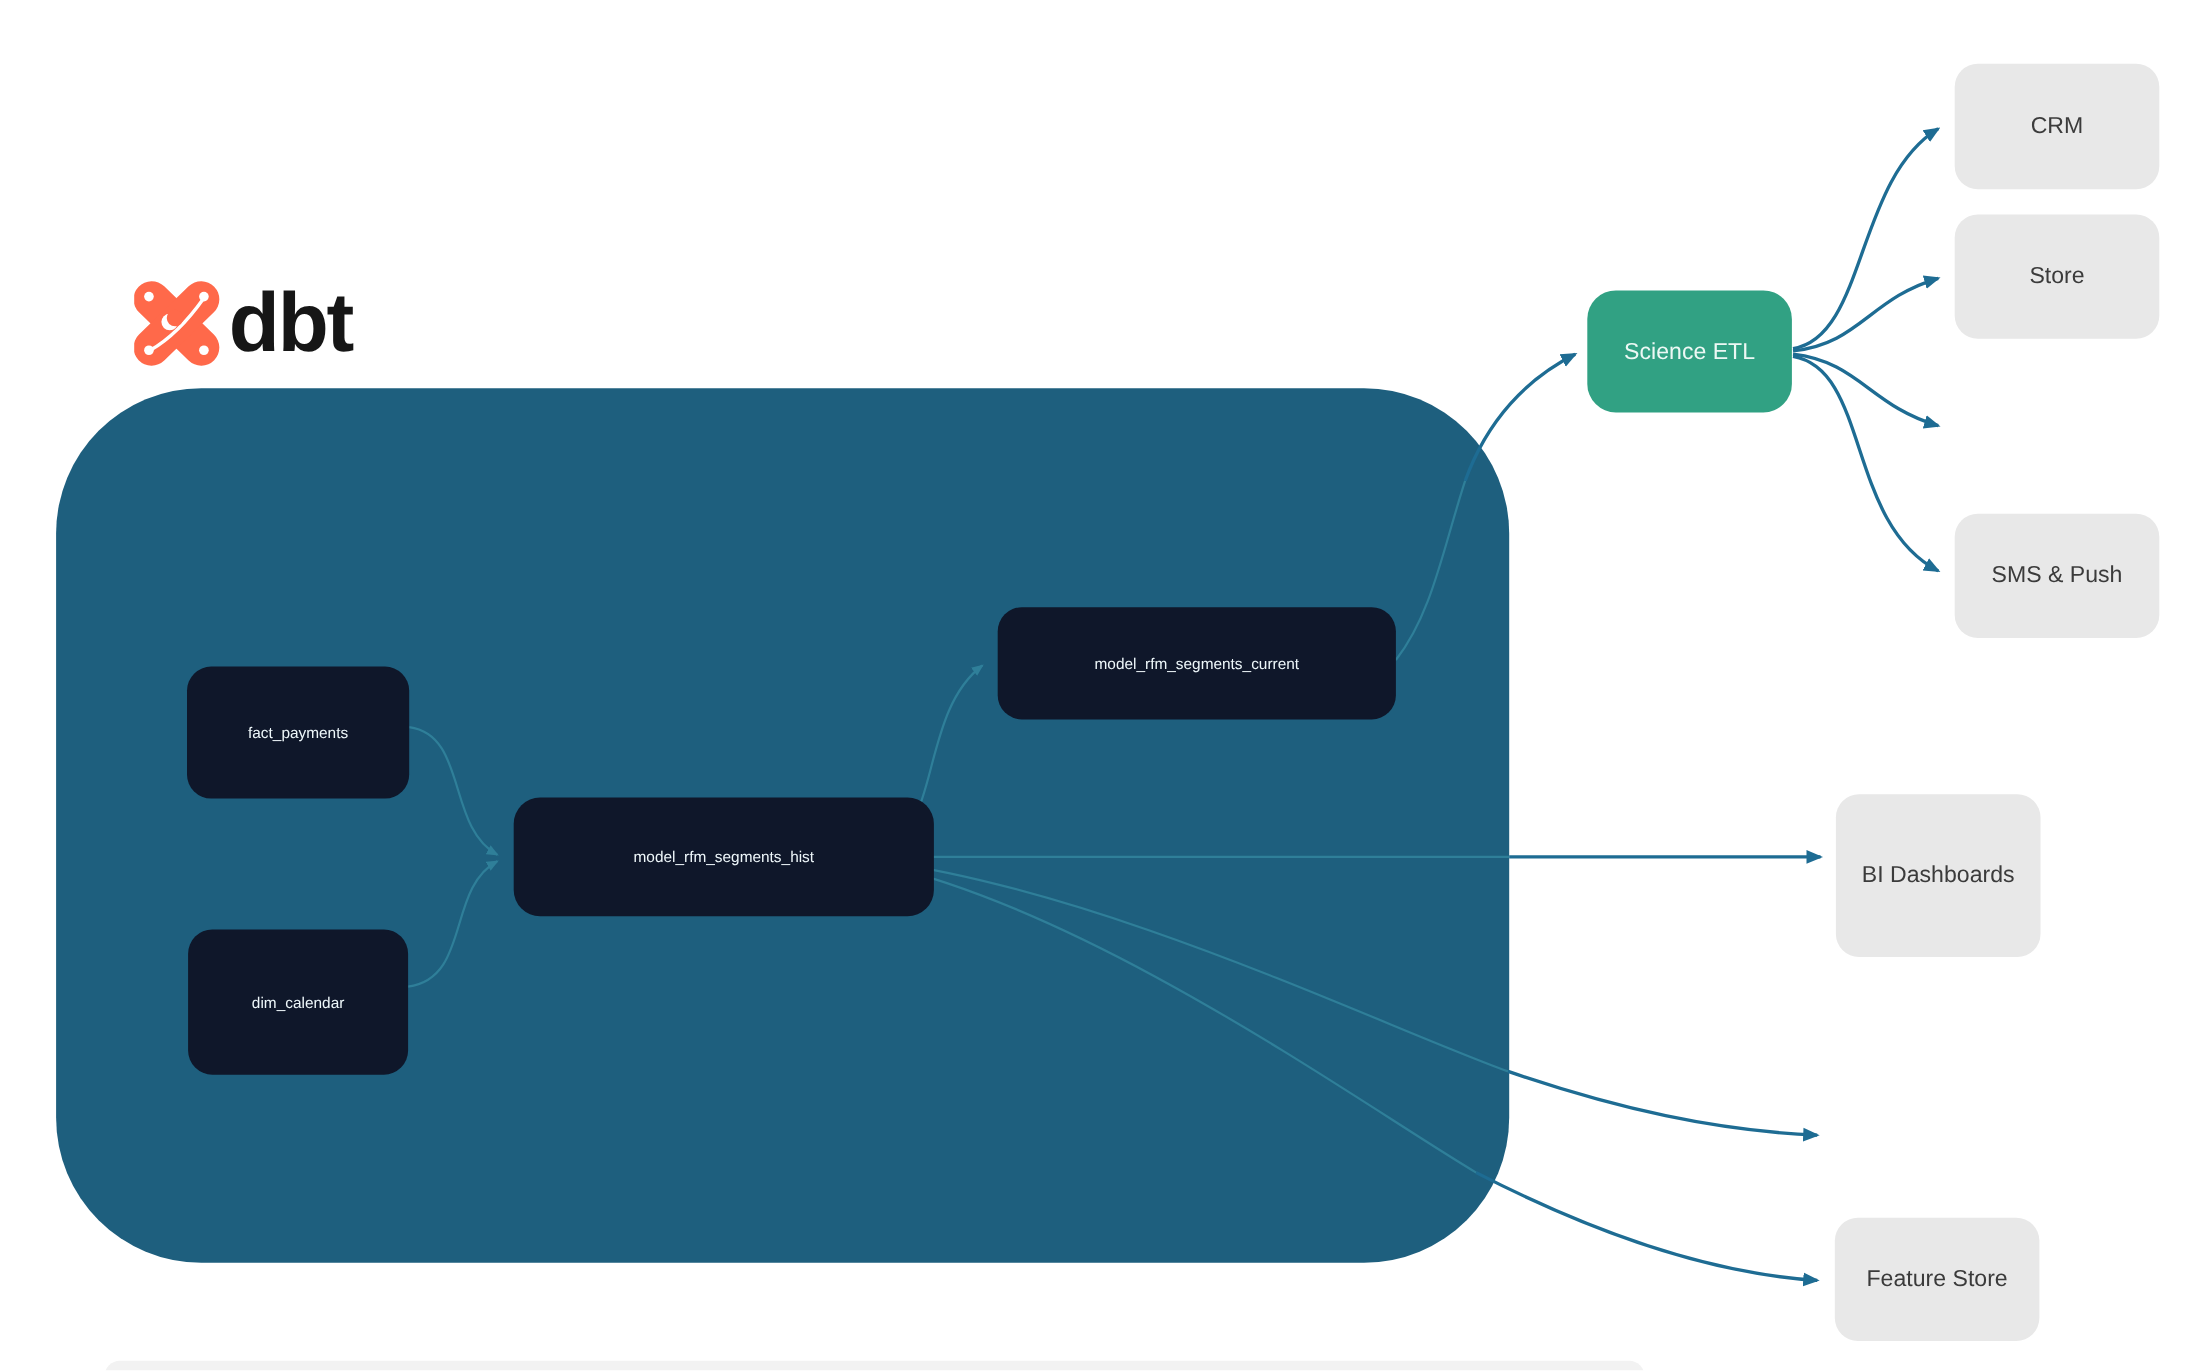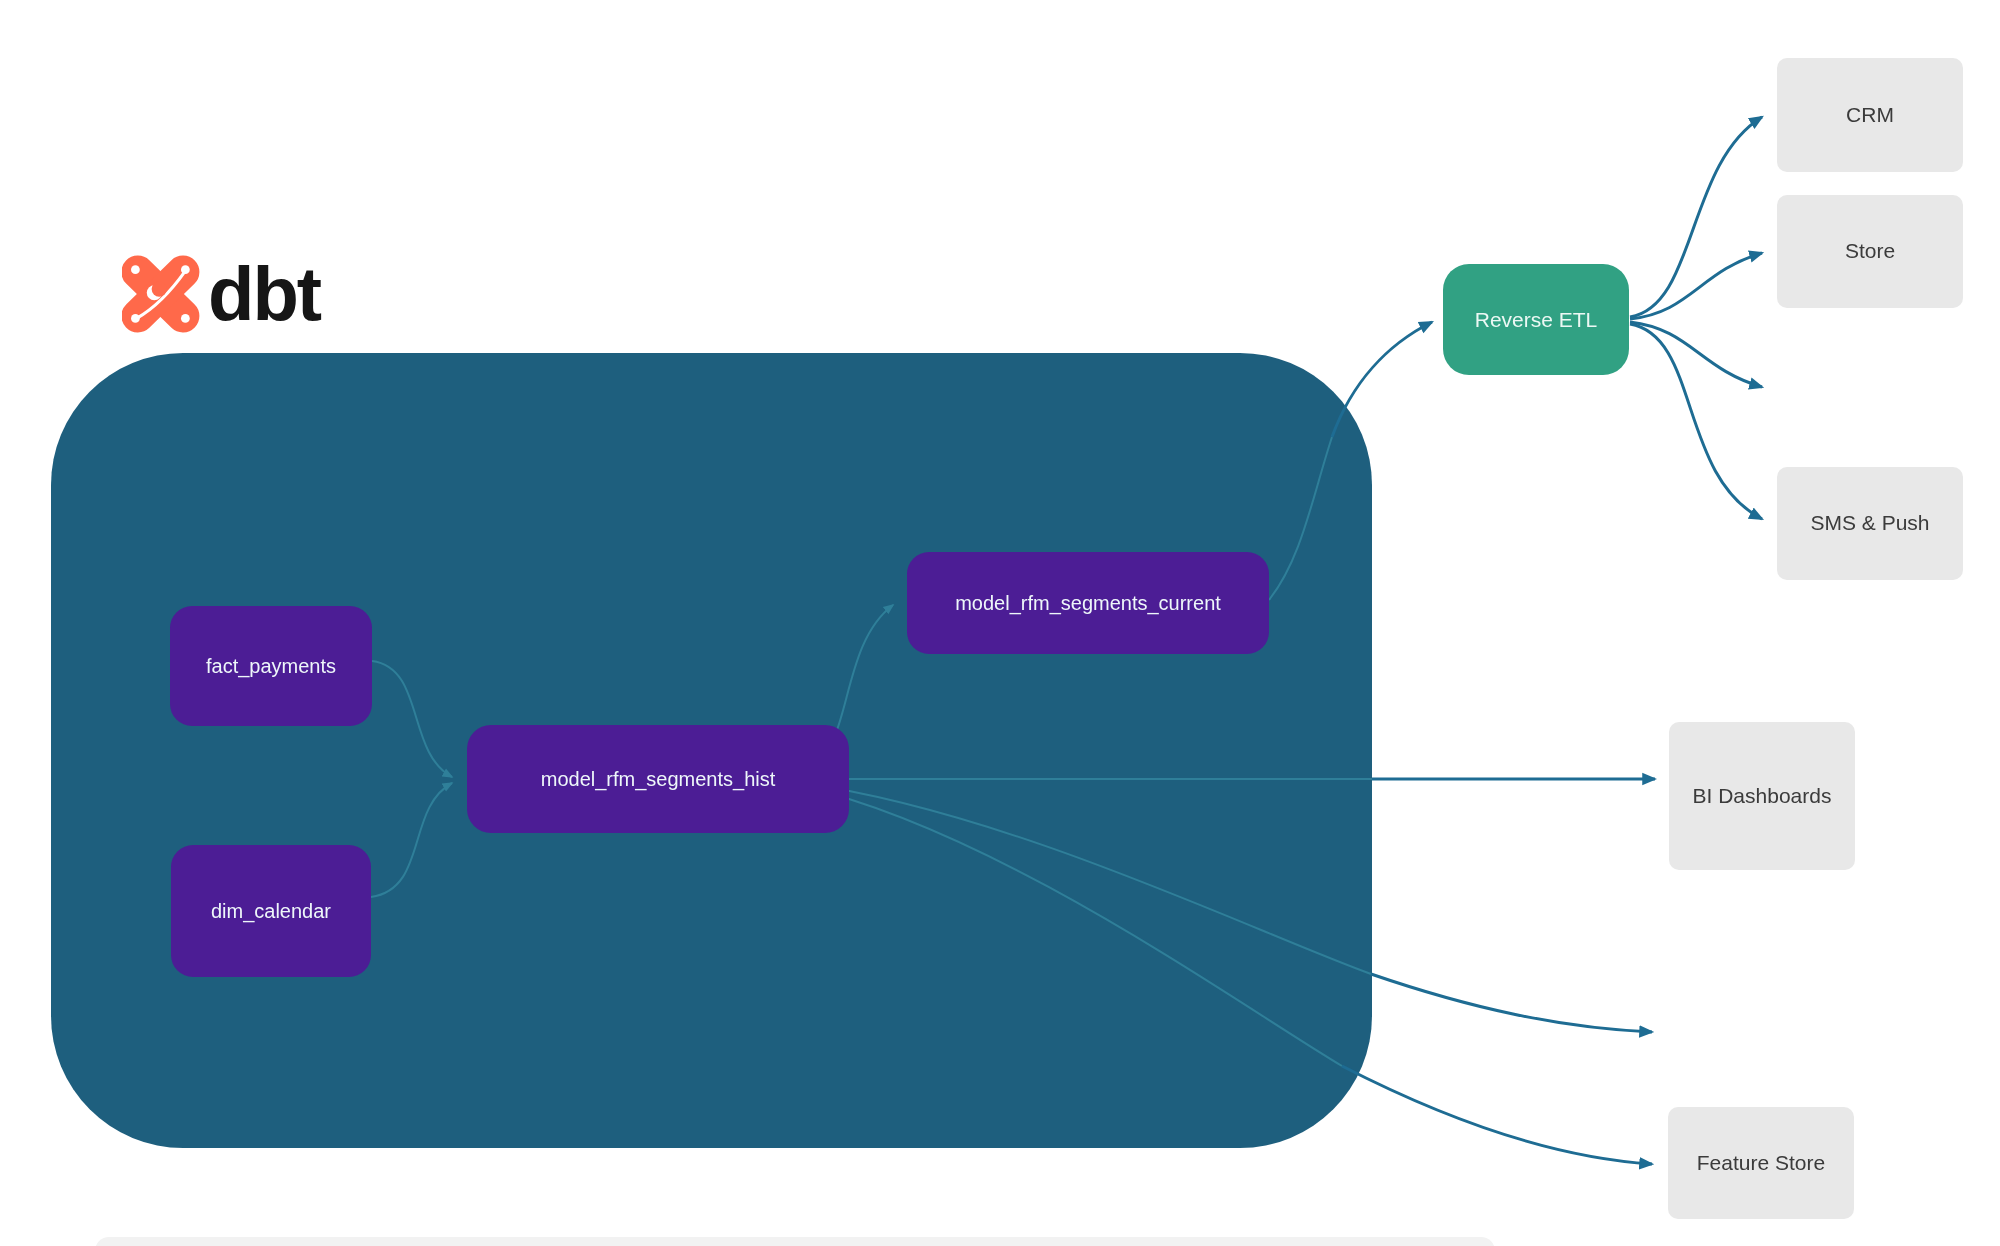--- a/index.html
+++ b/index.html
@@ -20,27 +20,27 @@
     background:#1e5f7e;border-radius:132px;z-index:1;
   }
   
   #edges{position:absolute;left:0;top:0;z-index:2;}
   
   .node{
     position:absolute;z-index:3;display:flex;align-items:center;justify-content:center;
     text-align:center;box-sizing:border-box;
   }
   .model-node{
-    background:#4c1d95;border-radius:22px;color:#eef7fa;font-size:20px;
+    background:#0f172a;border-radius:22px;color:#eef7fa;font-size:14px;
   }
   .green-node{
     background:#31a183;border-radius:26px;color:#ecf8f4;font-size:21px;
   }
   .gray-node{
-    background:#e8e8e8;border-radius:10px;color:#3b3b3b;font-size:21px;
+    background:#e8e8e8;border-radius:21px;color:#3b3b3b;font-size:21px;
     line-height:1.45;padding:0 22px;
   }
   
   .bottom-strip{
     position:absolute;left:95px;top:1237px;width:1400px;height:14px;
     background:#f2f2f2;border-radius:20px 20px 0 0;z-index:0;
   }
 </style>
 </head>
 <body>
@@ -106,21 +106,21 @@
 
   <div class="node model-node" style="left:467px;top:725px;width:382px;height:108px;border-radius:24px;">
     <span>model_rfm_segments_hist</span>
   </div>
 
   <div class="node model-node" style="left:907px;top:552px;width:362px;height:102px;">
     <span>model_rfm_segments_current</span>
   </div>
 
   <div class="node green-node" style="left:1443px;top:264px;width:186px;height:111px;">
-    <span>Reverse ETL</span>
+    <span>Science ETL</span>
   </div>
 
   <div class="node gray-node" style="left:1777px;top:58px;width:186px;height:114px;">
     <span>CRM</span>
   </div>
 
   <div class="node gray-node" style="left:1777px;top:195px;width:186px;height:113px;">
     <span>Store</span>
   </div>
 

